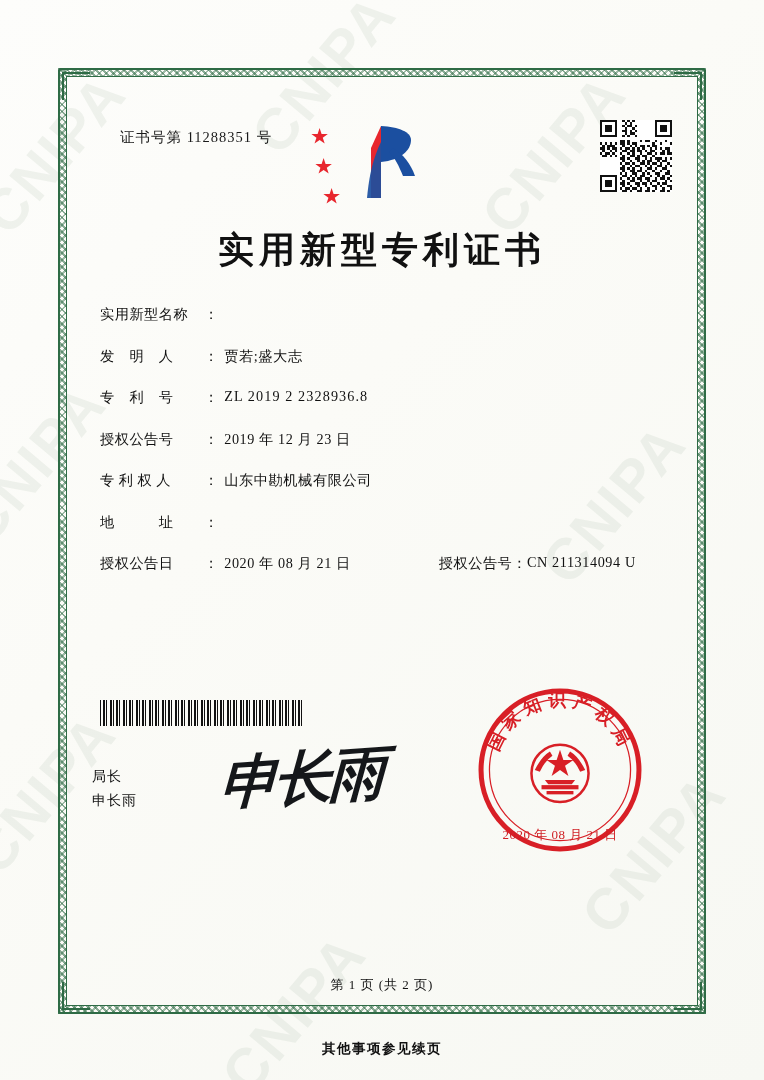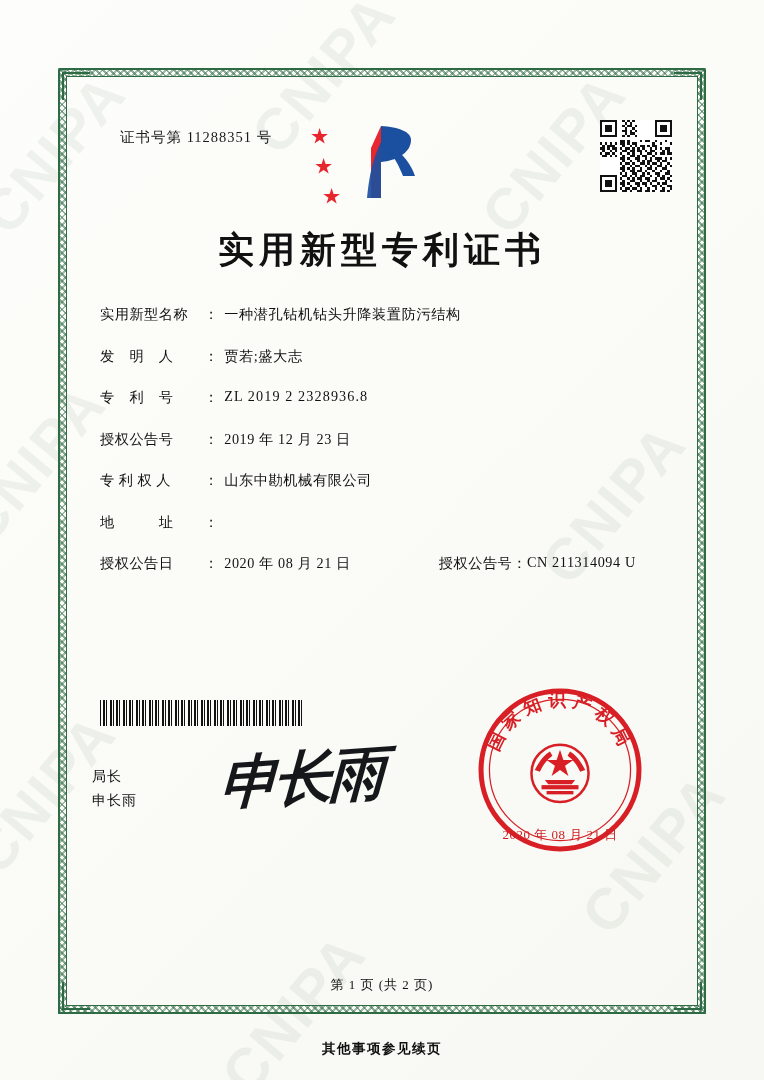--- a/index.html
+++ b/index.html
@@ -319,21 +319,20 @@
       <path d="M86 30 C96 36 104 46 108 58 L96 58 C92 48 88 40 82 34 Z" fill="#1b4fa0"></path>
     </svg>
 
     <div class="main-title">实用新型专利证书</div>
 
     <div class="fields">
 
       <div class="field-row">
         <span class="field-label">实用新型名称</span>
         <span class="field-colon">：</span>
-        <span class="field-value">一种潜孔钻机钻头升降装置防污结构</span>
       </div>
 
       <div class="field-row">
         <span class="field-label">发　明　人</span>
         <span class="field-colon">：</span>
         <span class="field-value">贾若;盛大志</span>
       </div>
 
       <div class="field-row">
         <span class="field-label">专　利　号</span>

